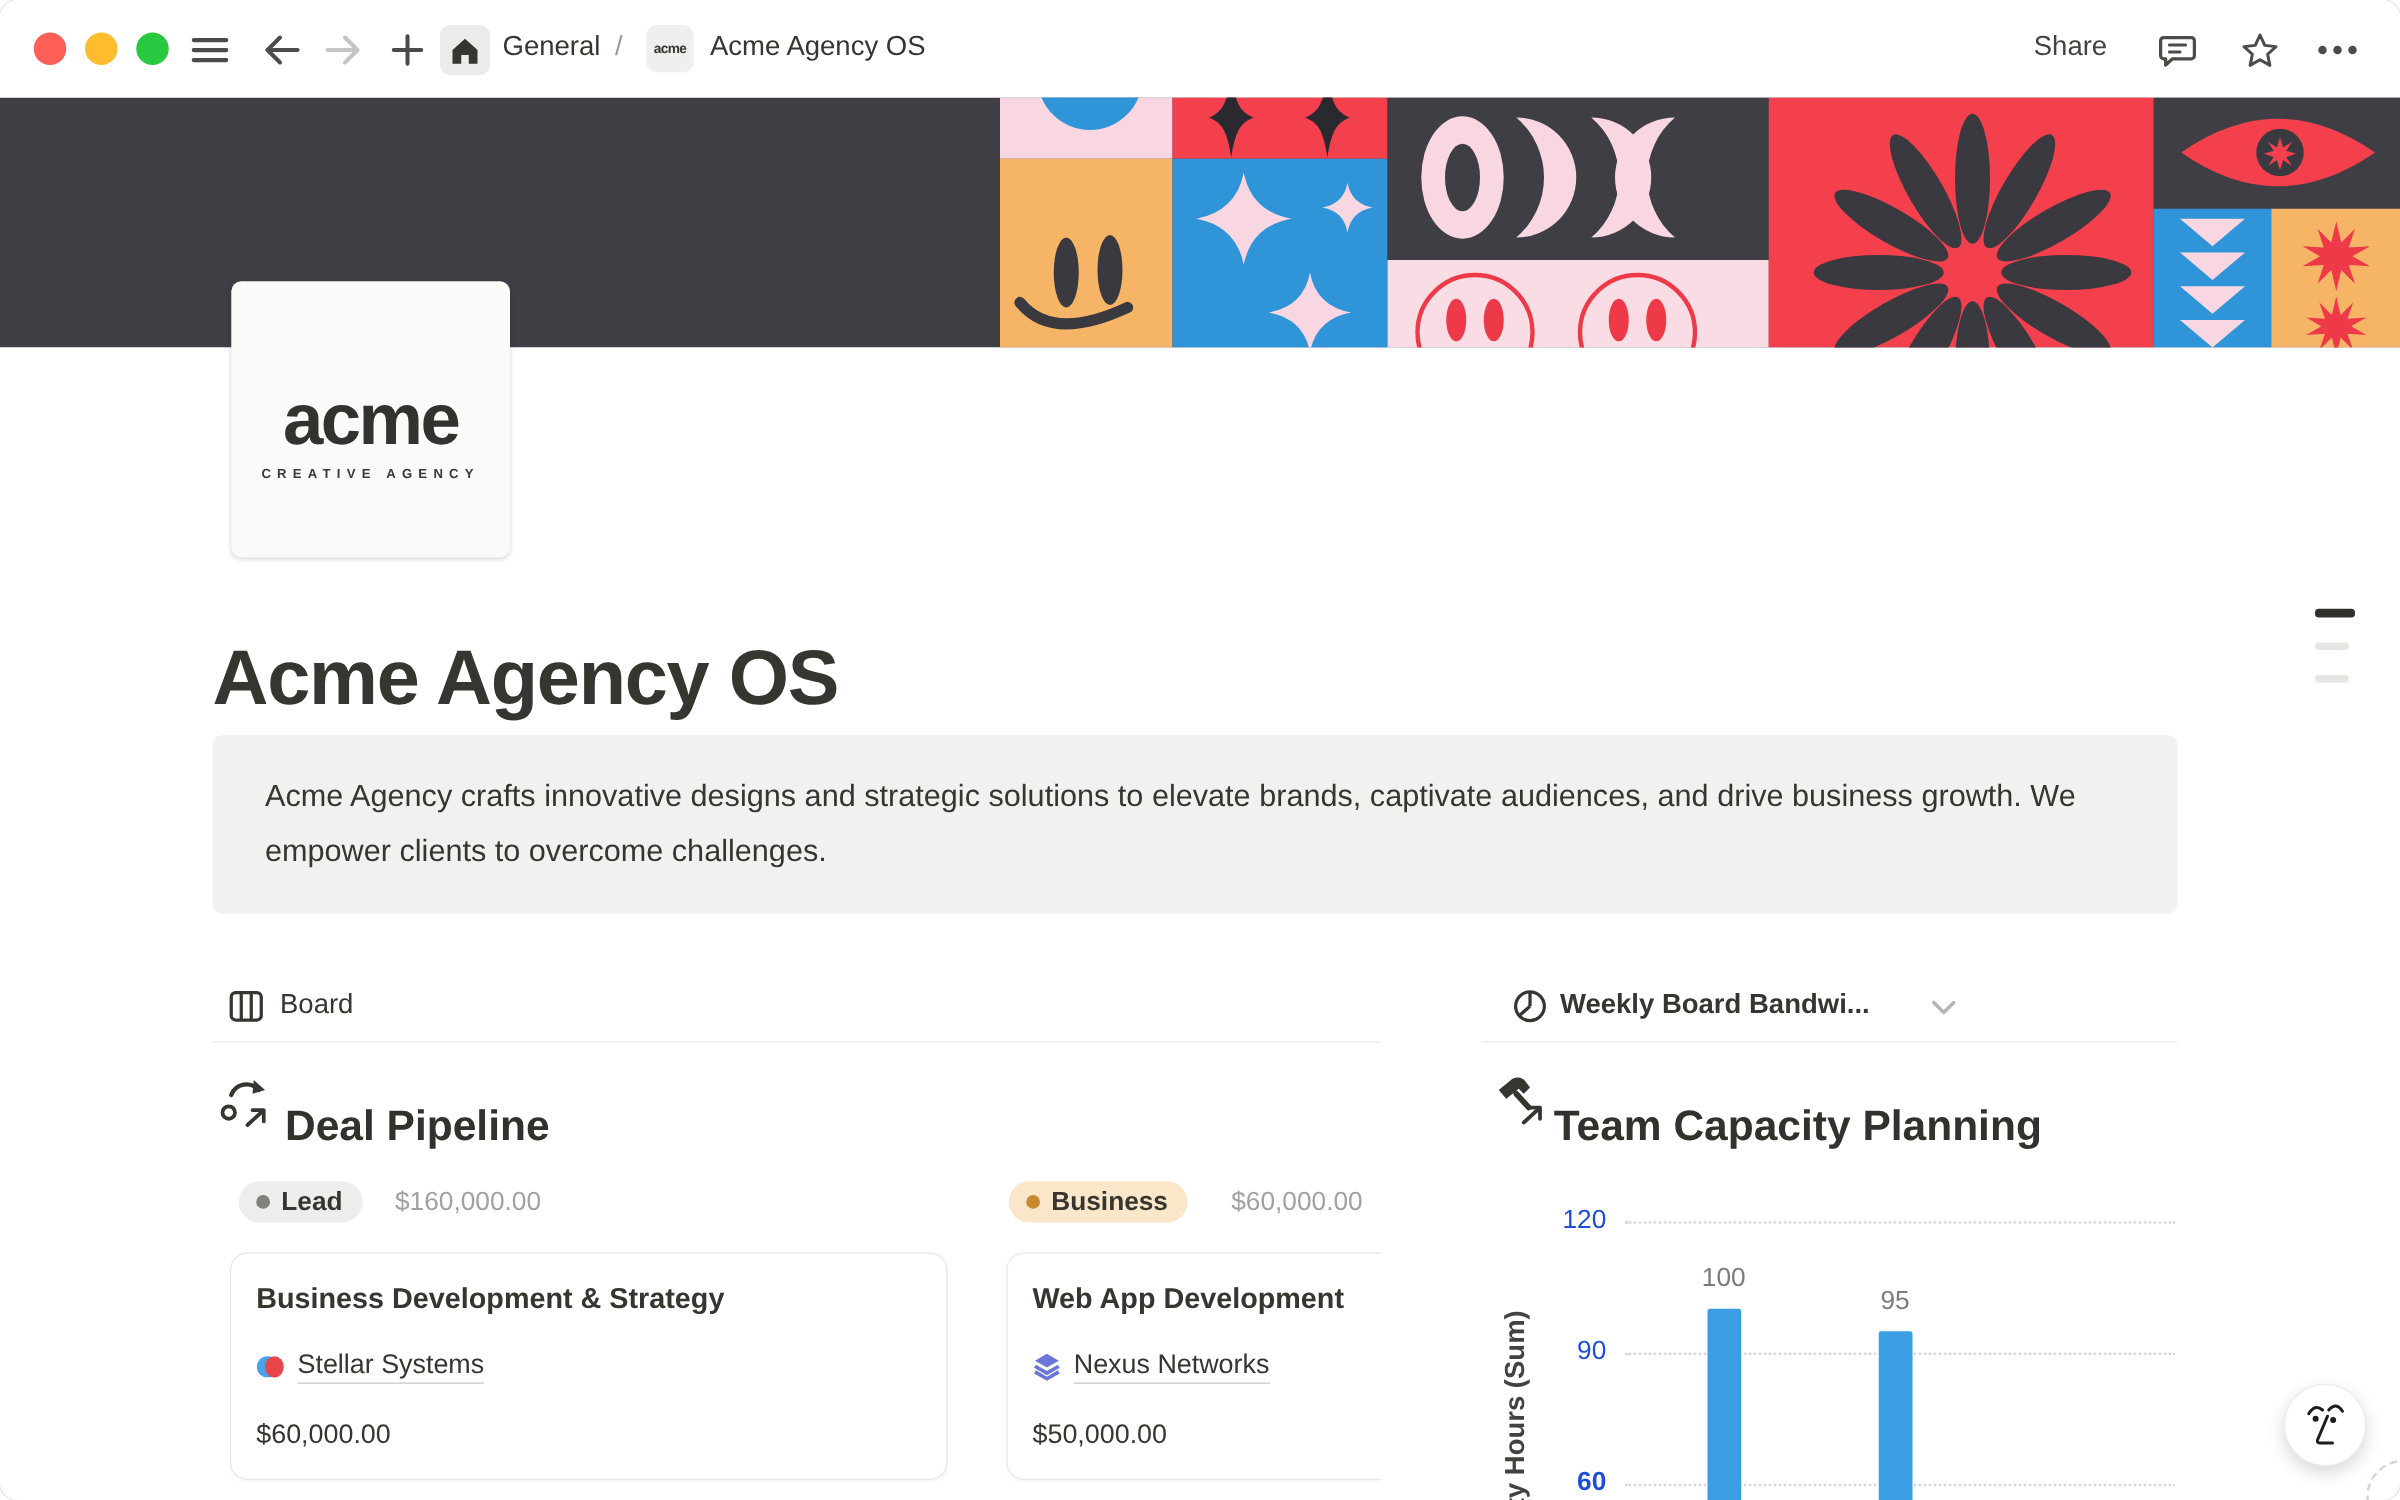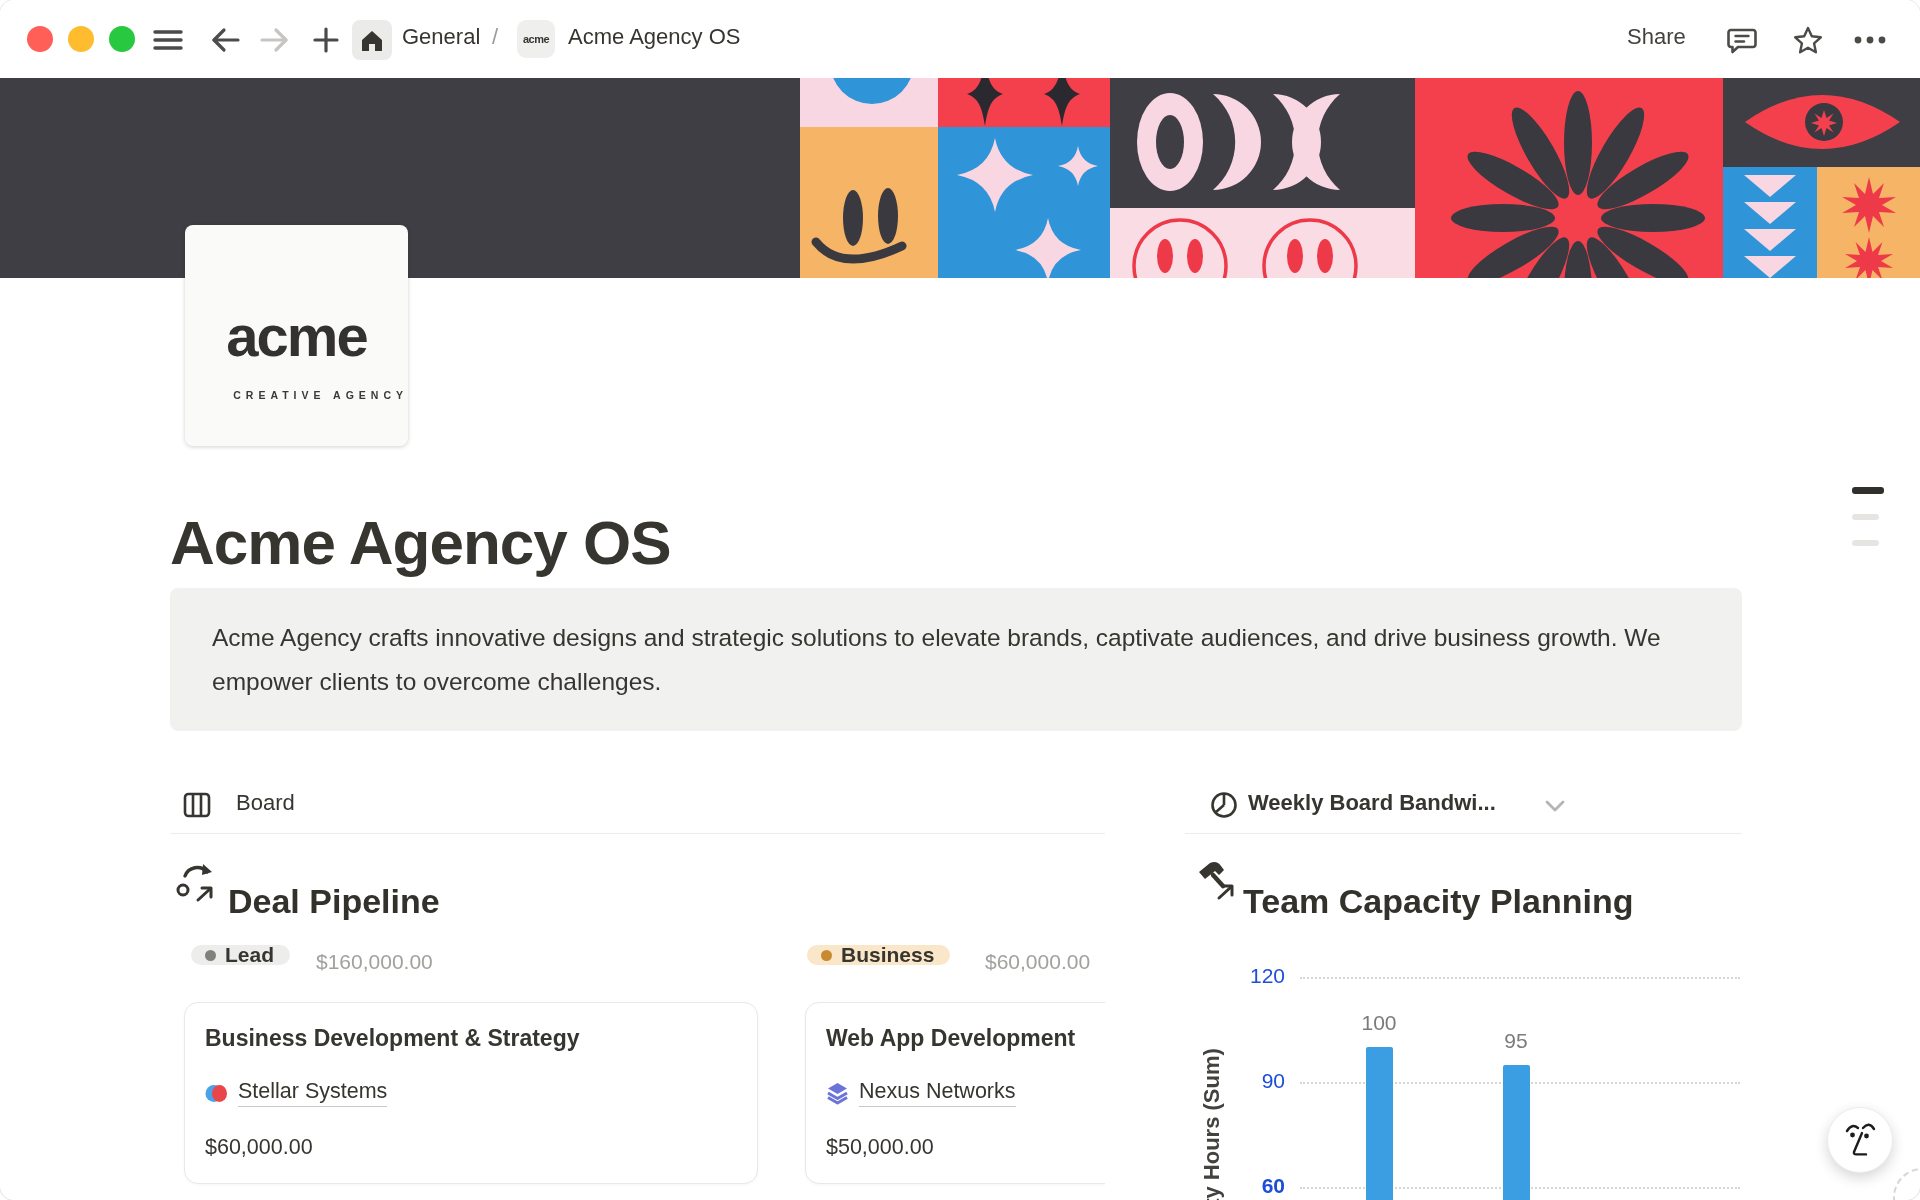--- a/index.html
+++ b/index.html
@@ -17,42 +17,42 @@
   .mini-icon{position:absolute;top:20px;width:38px;height:38px;border-radius:9px;background:#efefed;
              display:flex;align-items:center;justify-content:center;font-size:11px;font-weight:800;
              letter-spacing:-.5px;color:#37352f;}
   .share{position:absolute;top:24px;font-size:22px;color:#44423e;}
 
   
   .cover{position:absolute;left:0;top:78px;width:1920px;height:200px;}
   .logo-card{position:absolute;left:185px;top:147px;width:223px;height:221px;background:#fafaf9;
              border-radius:8px;box-shadow:0 1px 4px rgba(0,0,0,.18);text-align:center;}
   .logo-title{margin-top:82px;font-size:58px;font-weight:800;letter-spacing:-2px;color:#34322e;line-height:1;}
-  .logo-sub{margin-top:24px;font-size:10.5px;font-weight:600;letter-spacing:5px;color:#3a3936;text-align:right;}
+  .logo-sub{margin-top:8px;font-size:10.5px;font-weight:600;letter-spacing:5px;color:#3a3936;}
 
   
   .page-title{position:absolute;left:170px;top:465px;font-size:62px;font-weight:800;
               letter-spacing:-1px;color:#37352f;}
   .toc{position:absolute;left:1852px;top:487px;width:34px;}
   .toc-bar{border-radius:3px;margin-bottom:20px;}
   .callout{position:absolute;left:170px;top:588px;width:1572px;height:143px;background:#f1f1ef;
            border-radius:8px;}
   .callout-text{position:absolute;left:42px;top:28px;width:1520px;font-size:24.5px;line-height:44px;
                 color:#37352f;}
 
   
   .col{position:absolute;top:778px;height:422px;overflow:hidden;}
   .col-left{left:170px;width:935px;}
   .col-right{left:1185px;width:557px;}
   .divider{position:absolute;left:0;top:55px;width:100%;height:1px;background:#ececea;}
   .tab-label{position:absolute;top:12px;font-size:22px;font-weight:500;color:#37352f;white-space:nowrap;}
   .view-label{font-weight:600;}
   .h2{position:absolute;top:76px;font-size:34px;font-weight:700;color:#33312c;white-space:nowrap;}
 
-  .pill{position:absolute;top:167px;height:20px;border-radius:18px;display:flex;align-items:center;
+  .pill{position:absolute;top:167px;height:33px;border-radius:18px;display:flex;align-items:center;
         padding:0 16px 0 14px;font-size:21px;font-weight:600;color:#37352f;}
   .pill-lead{left:21px;background:#ededeb;}
   .pill-proposal{left:637px;background:#fae6c8;}
   .dot{width:11px;height:11px;border-radius:50%;margin-right:9px;}
   .dot-lead{background:#82807b;}
   .dot-proposal{background:#c88a2e;}
   .gsum{position:absolute;top:172px;font-size:21px;color:#a3a19d;white-space:nowrap;}
 
   .card{position:absolute;top:224px;width:574px;height:182px;background:#fff;border:1px solid #e8e8e6;
         border-radius:14px;box-shadow:0 1px 3px rgba(0,0,0,.04);cursor:pointer;}
@@ -255,21 +255,21 @@
   <div class="callout">
     <div class="callout-text">Acme Agency crafts innovative designs and strategic solutions to elevate brands, captivate audiences, and drive business growth. We empower clients to overcome challenges.</div>
   </div>
 
   <section class="col col-left">
     <svg class="abs" style="left:13px;top:14px" width="28" height="26" viewBox="0 0 28 26">
         <rect x="2" y="2" width="24" height="22" rx="3.5" fill="none" stroke="#37352f" stroke-width="2.6"></rect>
         <line x1="10" y1="2" x2="10" y2="24" stroke="#37352f" stroke-width="2.6"></line>
         <line x1="18" y1="2" x2="18" y2="24" stroke="#37352f" stroke-width="2.6"></line>
       </svg>
-    <span class="tab-label" style="left:66px">Board</span>
+    <span class="tab-label" style="left:54px">Board</span>
     <div class="divider"></div>
 
     <svg class="abs" style="left:6px;top:84px" width="44" height="42" viewBox="0 0 44 42">
       <circle cx="7" cy="28" r="5" fill="none" stroke="#37352f" stroke-width="3"></circle>
       <path d="M9 14 A13 13 0 0 1 31 10" fill="none" stroke="#37352f" stroke-width="3.4" stroke-linecap="round"></path>
       <polygon points="27,2 36,10 26,13" fill="#37352f"></polygon>
       <path d="M22 38 L34 27" stroke="#37352f" stroke-width="3" stroke-linecap="round"></path>
       <path d="M26 26 h9 v9" fill="none" stroke="#37352f" stroke-width="3" stroke-linecap="round" stroke-linejoin="round"></path>
     </svg>
     <h2 class="h2" style="left:58px">Deal Pipeline</h2>

